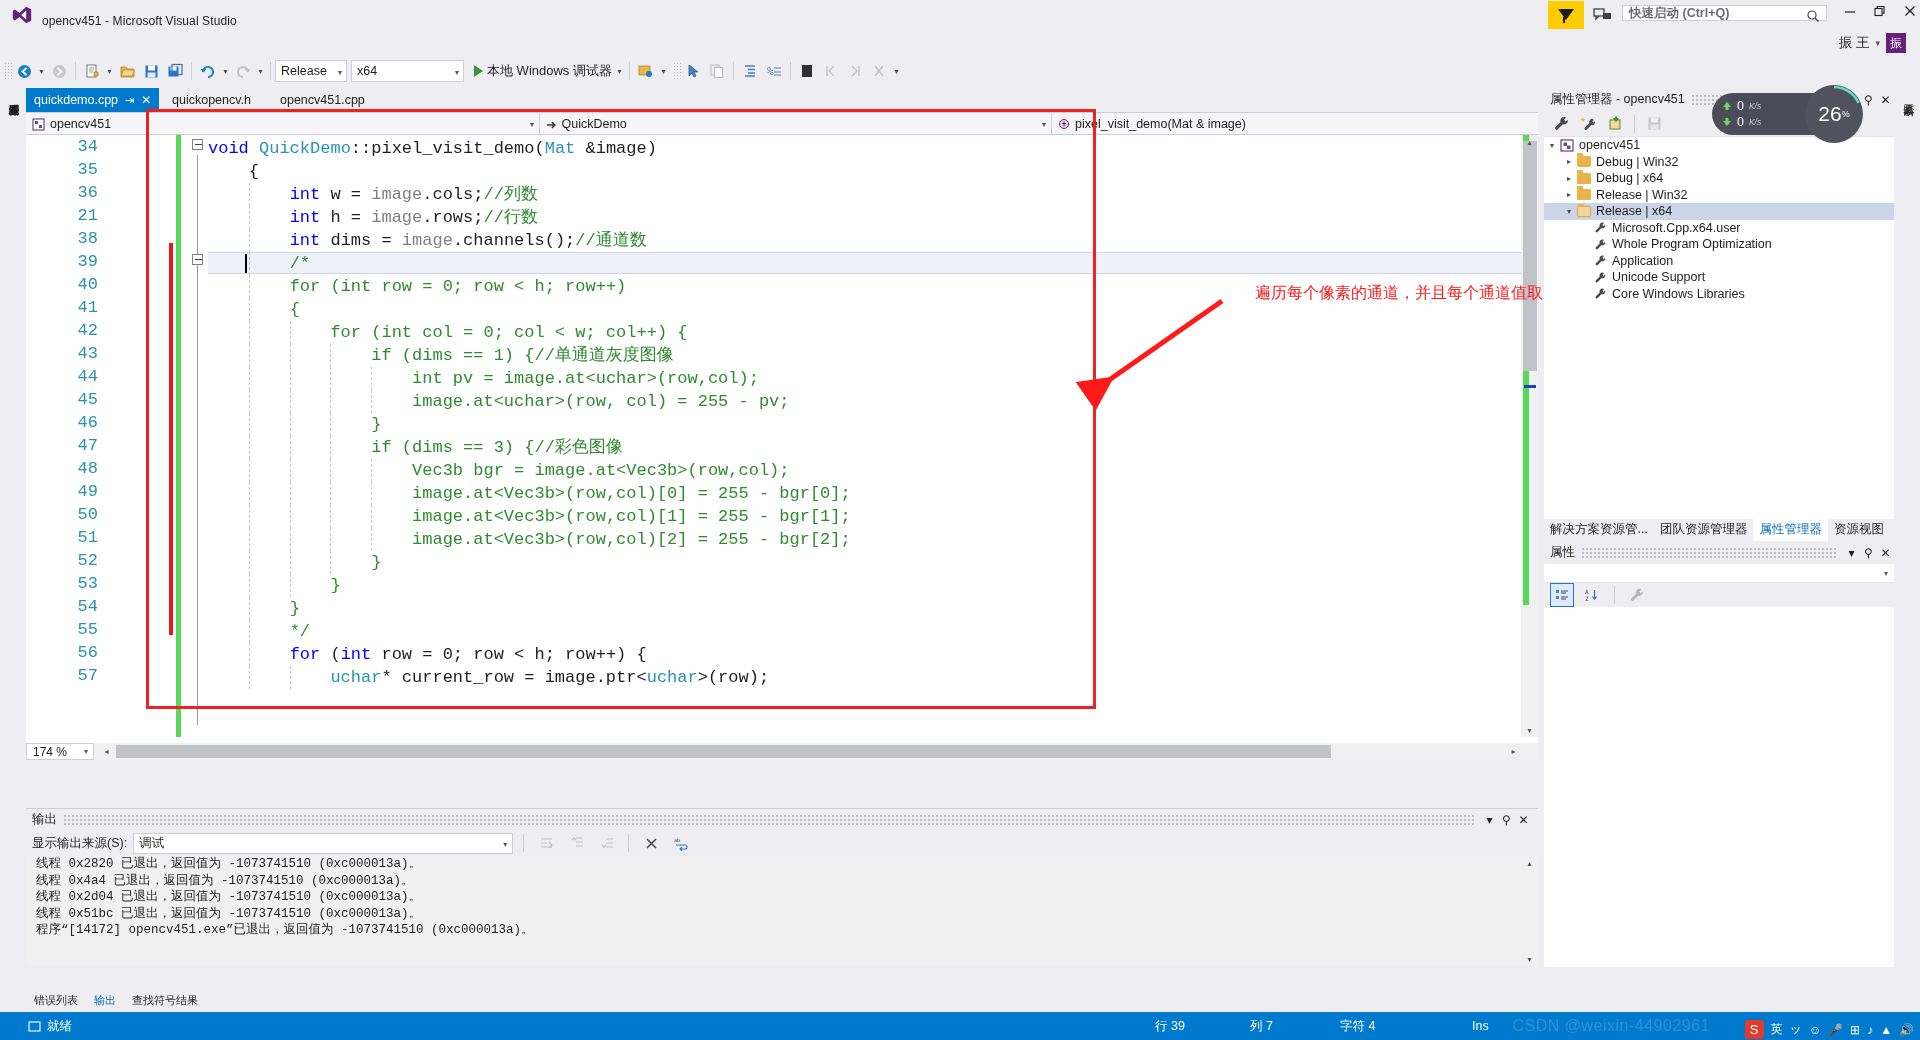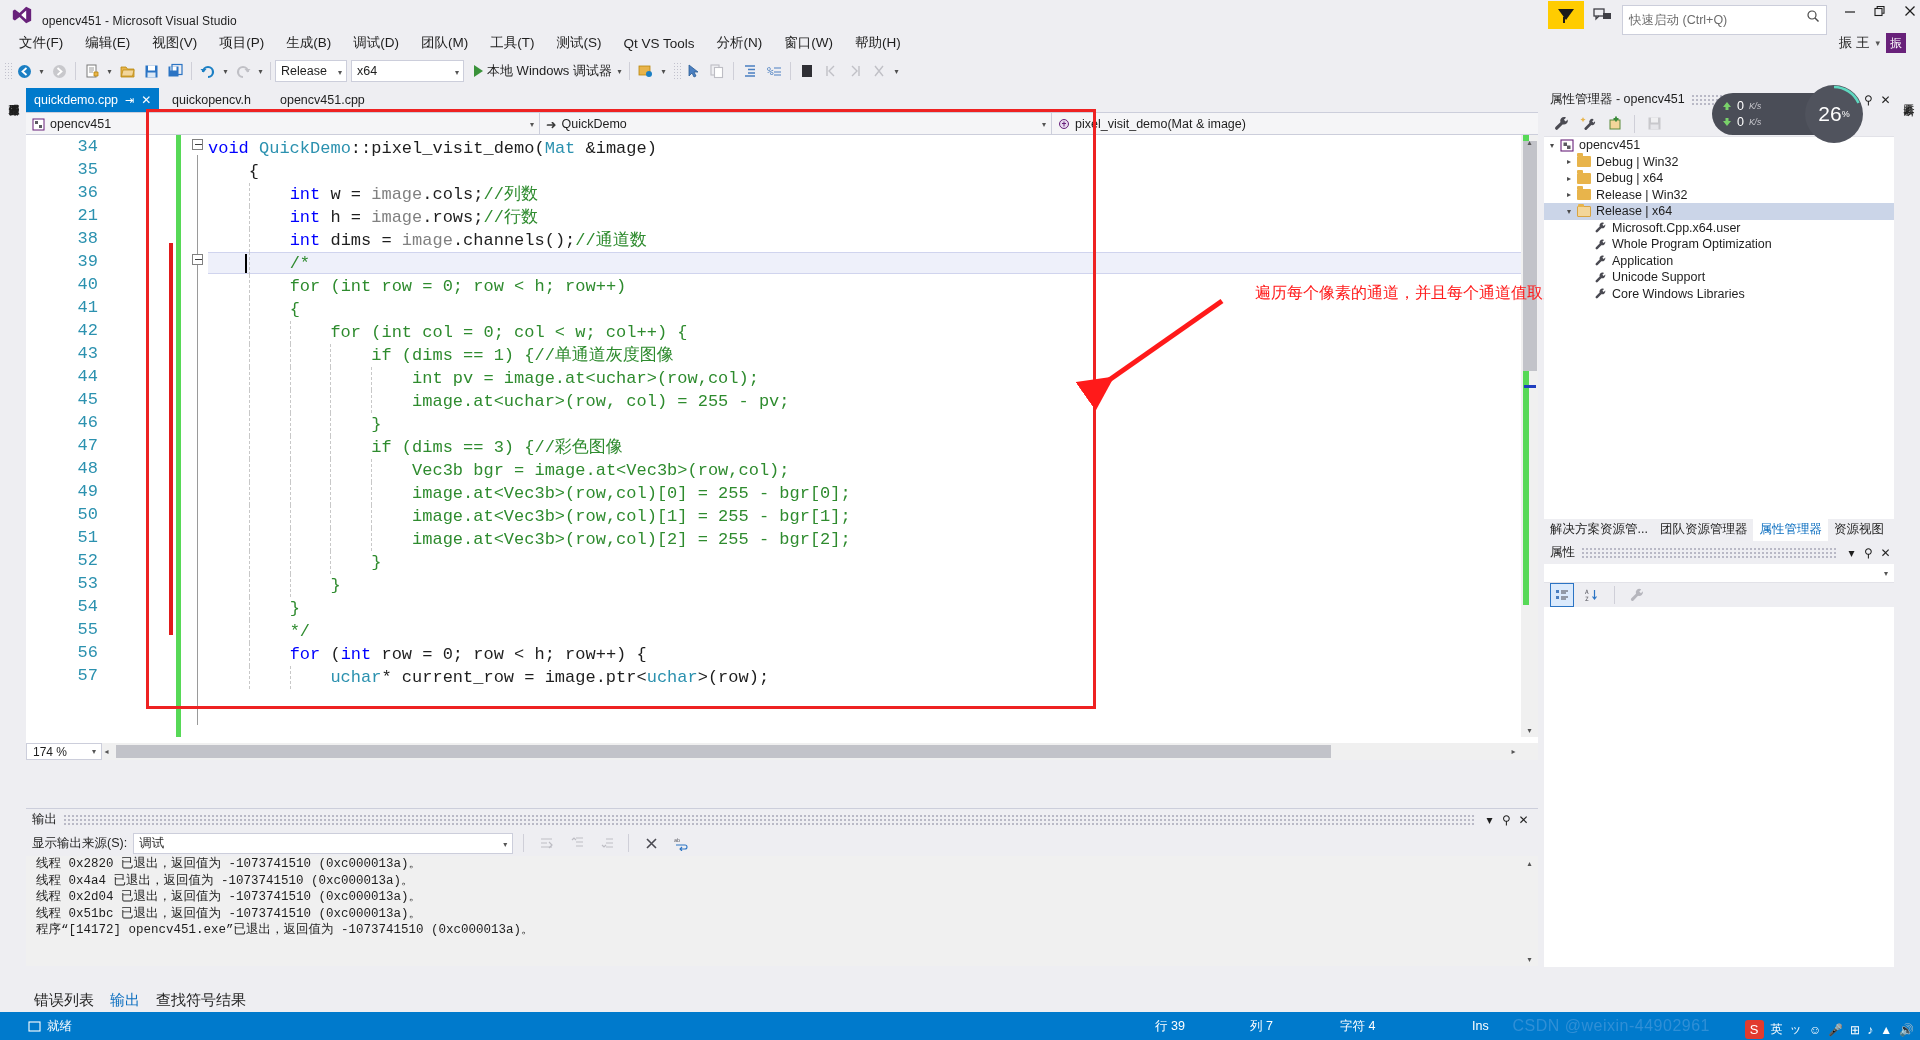--- a/index.html
+++ b/index.html
@@ -14,22 +14,22 @@
 
   
   .titlebar { position: absolute; left: 0; top: 0; width: 1920px; height: 30px; background: #eeeef2; }
   .vs-logo { position: absolute; left: 12px; top: 5px; width: 20px; height: 20px; }
   .title-text { position: absolute; left: 42px; top: 14px; font-size: 12px; color: #1e1e1e; letter-spacing: .1px; }
   .filter-btn { position: absolute; left: 1548px; top: 1px; width: 36px; height: 28px; background: #ffcc00; }
   .filter-glyph { position: absolute; left: 10px; top: 8px; width: 0; height: 0;
     border-left: 8px solid transparent; border-right: 8px solid transparent; border-top: 11px solid #1a1a1a; }
   .fb-handle { position: absolute; left: 15px; top: 16px; width: 2px; height: 6px; background: #1a1a1a; }
   .feedback-btn { position: absolute; left: 1592px; top: 5px; width: 22px; height: 20px; }
-  .quick-launch { position: absolute; left: 1622px; top: 5px; width: 205px; height: 30px;
-    background: #fff; border: 1px solid #cccedb; display: flex; align-items: center; padding-left: 6px; }
+  .quick-launch { position: absolute; left: 1622px; top: 5px; width: 205px; height: 16px;
+    background: #fff; border: 1px solid #cccedb; display: flex; align-items: center; padding-left: 6px; font-weight: bold; }
   .ql-text { font-size: 12.5px; color: #6d6d6d; }
   .ql-mag { position: absolute; right: 6px; top: 3px; }
   .wbtn { position: absolute; top: 5px; width: 28px; height: 20px; }
   .wbtn svg { display: block; margin: auto; }
   .user-row { position: absolute; right: 14px; top: 33px; display: flex; align-items: center; gap: 6px; }
   .user-name { font-size: 13.5px; color: #1e1e1e; }
   .user-caret { font-size: 9px; color: #555; }
   .avatar { width: 20px; height: 20px; background: #68217a; color: #fff; font-size: 12px;
             display: flex; align-items: center; justify-content: center; }
 
@@ -95,21 +95,21 @@
   .redbox { position: absolute; border: 3px solid #ee2222; pointer-events: none; }
   .annot { position: absolute; font-size: 16px; color: #ff1a1a; white-space: nowrap;
            font-family: "DejaVu Sans", sans-serif; }
 
   
   .ed-vscroll { position: absolute; right: 0; top: 22px; width: 17px; height: 602px; background: #f0f0f0; }
   .ed-vtrack-green { position: absolute; right: 9px; top: 0; width: 6px; background: #57d957; }
   .ed-vthumb { position: absolute; right: 1px; width: 14px; background: #c2c3c9; }
   .ed-hscroll { position: absolute; left: 0; bottom: 0; width: 1512px; height: 17px; background: #f0f0f0; }
   .ed-hthumb { position: absolute; top: 2px; height: 13px; background: #c2c3c9; }
-  .zoombox { position: absolute; left: 0; bottom: 0; width: 76px; height: 17px; background: #fff;
+  .zoombox { position: absolute; left: 0; bottom: 0; width: 68px; height: 17px; background: #fff;
              border: 1px solid #cccedb; display: flex; align-items: center; font-size: 12px; padding-left: 6px; }
 
   
   .rdock { position: absolute; left: 1544px; top: 88px; width: 350px; height: 920px; background: #eeeef2; }
   .panel-hdr { height: 23px; display: flex; align-items: center; padding-left: 6px; position: relative; }
   .panel-title { font-size: 12.5px; color: #1e1e1e; white-space: nowrap; }
   .hdr-dots { flex: 1; height: 10px; margin: 0 6px;
      background-image: radial-gradient(#b9b9c6 45%, transparent 46%); background-size: 4px 4px;
      background-position: 0 3px; }
   .hdr-btn { width: 17px; height: 18px; display: flex; align-items: center; justify-content: center; font-size: 12px; color: #1e1e1e; }
@@ -154,21 +154,21 @@
   .out-lbl { font-size: 12.5px; color: #1e1e1e; }
   .out-combo { width: 380px; height: 21px; background: #fff; border: 1px solid #cccedb;
                display: flex; align-items: center; font-size: 12.5px; padding-left: 5px; position: relative; }
   .out-combo .cv { position: absolute; right: 5px; top: 6px; font-size: 8px; color: #555; }
   .out-body { position: absolute; left: 0; top: 47px; width: 1512px; height: 110px; background: #f0f0f0;
               overflow: hidden; }
   .out-line { font-family: "Liberation Mono", monospace; font-size: 12.5px; color: #1e1e1e;
               padding-left: 10px; line-height: 16.5px; white-space: pre; }
   .out-vscroll { position: absolute; right: 0; top: 0; width: 17px; height: 110px; background: #f0f0f0; }
   .bottom-tabs { position: absolute; left: 26px; top: 990px; width: 1512px; height: 20px; display: flex; align-items: center; gap: 0; }
-  .btab { font-size: 15px; padding: 2px 8px; color: #1e1e1e; }
+  .btab { font-size: 11px; padding: 2px 8px; color: #1e1e1e; }
   .btab.active { color: #0e70c0; }
 
   
   .statusbar { position: absolute; left: 0; bottom: 0; width: 1920px; height: 28px; background: #007acc;
                color: #fff; display: flex; align-items: center; font-size: 12.5px; }
   .sb-ready { position: absolute; left: 28px; display: flex; align-items: center; gap: 6px; }
   .sb-item { position: absolute; }
   .sb-watermark { position: absolute; right: 210px; font-size: 16px; color: #2f8fd6; letter-spacing: .5px; }
   .tray { position: absolute; right: 6px; bottom: 1px; display: flex; align-items: center; gap: 7px; }
   .tray-s { width: 19px; height: 19px; background: #e23b2e; color: #fff; font-size: 13px;
@@ -226,35 +226,20 @@
       </svg>
     </div>
 
     <div class="user-row">
       <span class="user-name">振 王</span>
       <span class="user-caret">▾</span>
       <span class="avatar">振</span>
     </div>
   </div>
 
-  <div class="menubar" id="menubar">
-      <div class="menu-item">文件(F)</div>
-      <div class="menu-item">编辑(E)</div>
-      <div class="menu-item">视图(V)</div>
-      <div class="menu-item">项目(P)</div>
-      <div class="menu-item">生成(B)</div>
-      <div class="menu-item">调试(D)</div>
-      <div class="menu-item">团队(M)</div>
-      <div class="menu-item">工具(T)</div>
-      <div class="menu-item">测试(S)</div>
-      <div class="menu-item">Qt VS Tools</div>
-      <div class="menu-item">分析(N)</div>
-      <div class="menu-item">窗口(W)</div>
-      <div class="menu-item">帮助(H)</div>
-    </div>
 
   <div class="toolbar">
     <div class="tb-grip"></div>
 
     <div class="tb-btn">
       <svg width="17" height="17" viewBox="0 0 17 17">
         <circle cx="8.5" cy="8.5" r="6.5" fill="#1b7fc4"></circle>
         <path d="M10.5 5 L6.5 8.5 L10.5 12" fill="none" stroke="#fff" stroke-width="1.8"></path>
       </svg>
     </div>

